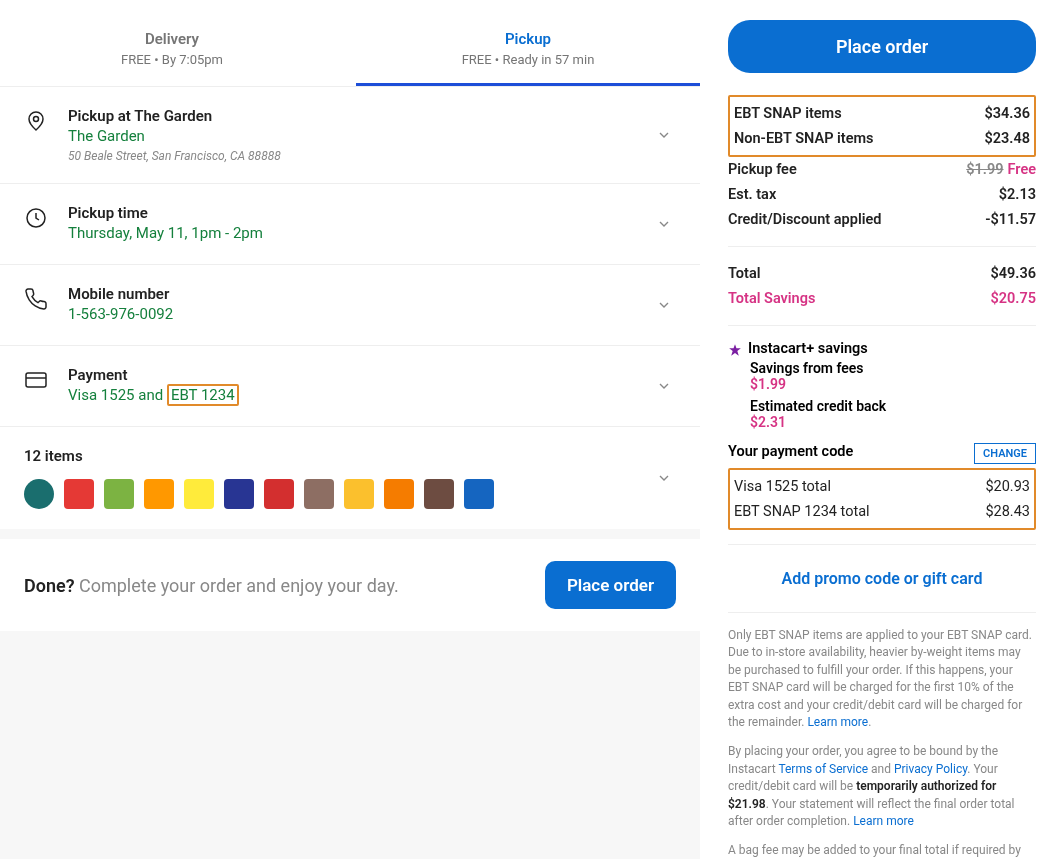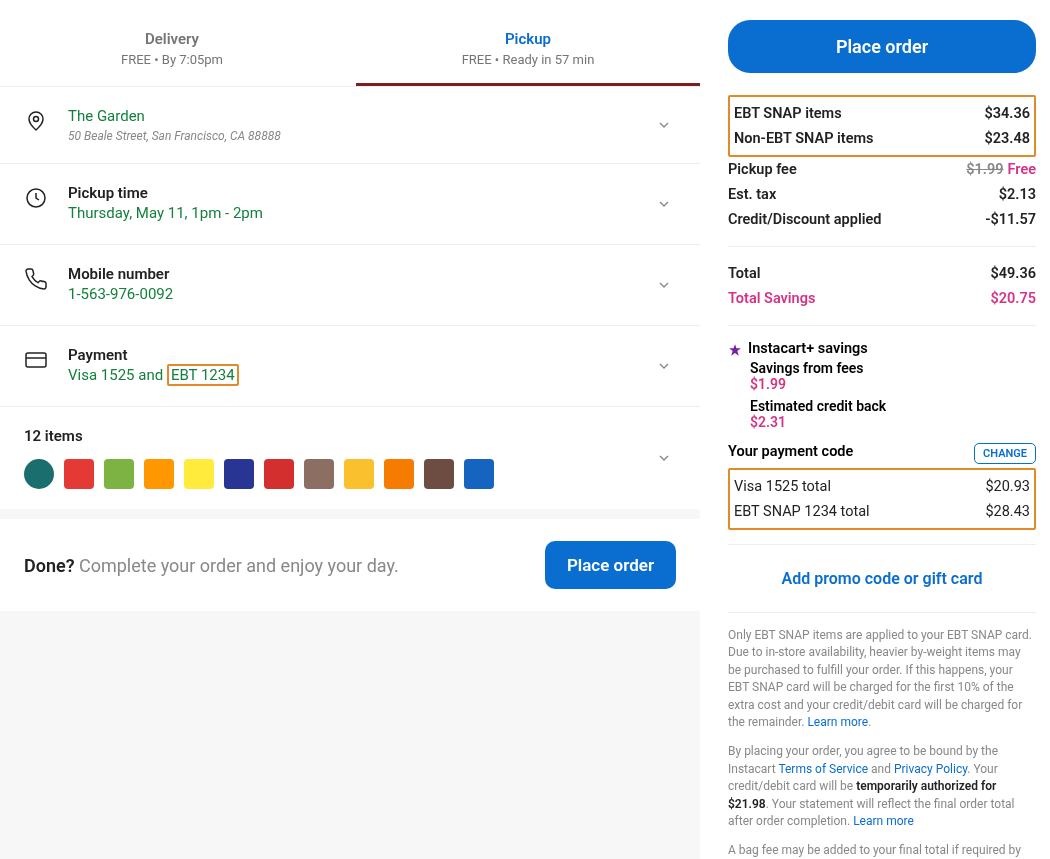--- a/index.html
+++ b/index.html
@@ -5,21 +5,21 @@
 * { margin:0; padding:0; box-sizing:border-box; font-family:-apple-system,BlinkMacSystemFont,"Segoe UI",Roboto,Helvetica,Arial,sans-serif; }
 body { background:#fff; width:1050px; height:859px; overflow:hidden; }
 .page { display:flex; height:100%; }
 .left { width:700px; background:#f7f7f7; padding-top:0; }
 .right { width:350px; padding:20px 14px 10px 28px; }
 .tabs { display:flex; border-bottom:1px solid #eee;gap:12px; }
 .tab { flex:1; text-align:center; padding:30px 0 16px; }
 .tab-title { font-weight:600; font-size:15px; color:#757575; }
 .tab-sub { font-size:13px; color:#757575; margin-top:4px; }
 .tab.active .tab-title { color:#0a6ed1; }
-.tab.active { border-bottom:3px solid #7f1d1d; }
+.tab.active { border-bottom:3px solid #1d4ed8; }
 .section { display:flex; align-items:flex-start; padding:20px 24px; border-bottom:1px solid #eee; position:relative; }
 .section .icon { width:24px; height:24px; margin-right:20px; margin-top:2px; color:#222; flex-shrink:0; }
 .section .content { flex:1; }
 .section .title { font-weight:600; font-size:15px; color:#222; margin-bottom:2px; }
 .section .sub { font-size:15px; color:#15803d; margin-bottom:2px; }
 .section .sub2 { font-size:12px; color:#888; font-style:italic; margin-top:4px; }
 .chev { position:absolute; right:28px; top:50%; transform:translateY(-50%); color:#888; }
 .items-row { display:flex; align-items:center; gap:10px; margin-top:14px; }
 .item-swatch { width:30px; height:30px; border-radius:4px; }
 .done-card { background:#fff; margin-top:10px; padding:22px 24px; display:flex; align-items:center; justify-content:space-between; }
@@ -34,21 +34,21 @@
 .line .label { color:#222; }
 .line .val { color:#222; }
 .bold { font-weight:600; }
 .box-group { padding:4px 4px; }
 .strike { text-decoration:line-through; color:#888; margin-right:4px; }
 .pink { color:#d63384; font-weight:600; }
 .divider { border-top:1px solid #eee; margin:14px 0; }
 .ic-plus { display:flex; align-items:flex-start; gap:6px; }
 .ic-plus-icon { width:14px; height:14px; margin-top:3px; }
 .sub-line { display:flex; justify-content:space-between; font-size:14px; padding:3px 0; padding-left:22px;flex-direction:column; }
-.change-btn { font-size:11px; font-weight:600; color:#0a6ed1; border:1px solid #0a6ed1; border-radius:5px; padding:3px 8px; background:#fff; cursor:pointer;text-align:right; }
+.change-btn { font-size:11px; font-weight:600; color:#0a6ed1; border:1px solid #0a6ed1; border-radius:0; padding:3px 8px; background:#fff; cursor:pointer;text-align:right; }
 .promo { text-align:center; color:#0a6ed1; font-weight:600; font-size:16px; padding:10px 0; cursor:pointer; }
 .disclaimer { font-size:12px; color:#888; line-height:1.45; margin:12px 0; }
 .disclaimer a { color:#0a6ed1; text-decoration:none; }
 .disclaimer strong { color:#222; font-weight:600; }
 svg { display:block; }
 .left-inner { background:#fff; }
 </style>
 </head>
 <body>
 
@@ -67,20 +67,21 @@
       </div>
 
       <div class="section">
         <span class="icon">
           <svg viewBox="0 0 24 24" width="24" height="24" fill="none" stroke="currentColor" stroke-width="1.5">
               <path d="M12 21s7-6.2 7-11a7 7 0 10-14 0c0 4.8 7 11 7 11z"></path>
               <circle cx="12" cy="10" r="2.5"></circle>
             </svg>
         </span>
         <div class="content">
+          <div class="title">Pickup at The Garden</div>
           <div class="sub">The Garden</div>
           <div class="sub2">50 Beale Street, San Francisco, CA 88888</div>
         </div>
         <span class="chev">
             <svg width="16" height="16" viewBox="0 0 24 24" fill="none" stroke="currentColor" stroke-width="2">
               <polyline points="6 9 12 15 18 9"></polyline>
             </svg>
           </span>
       </div>
 

